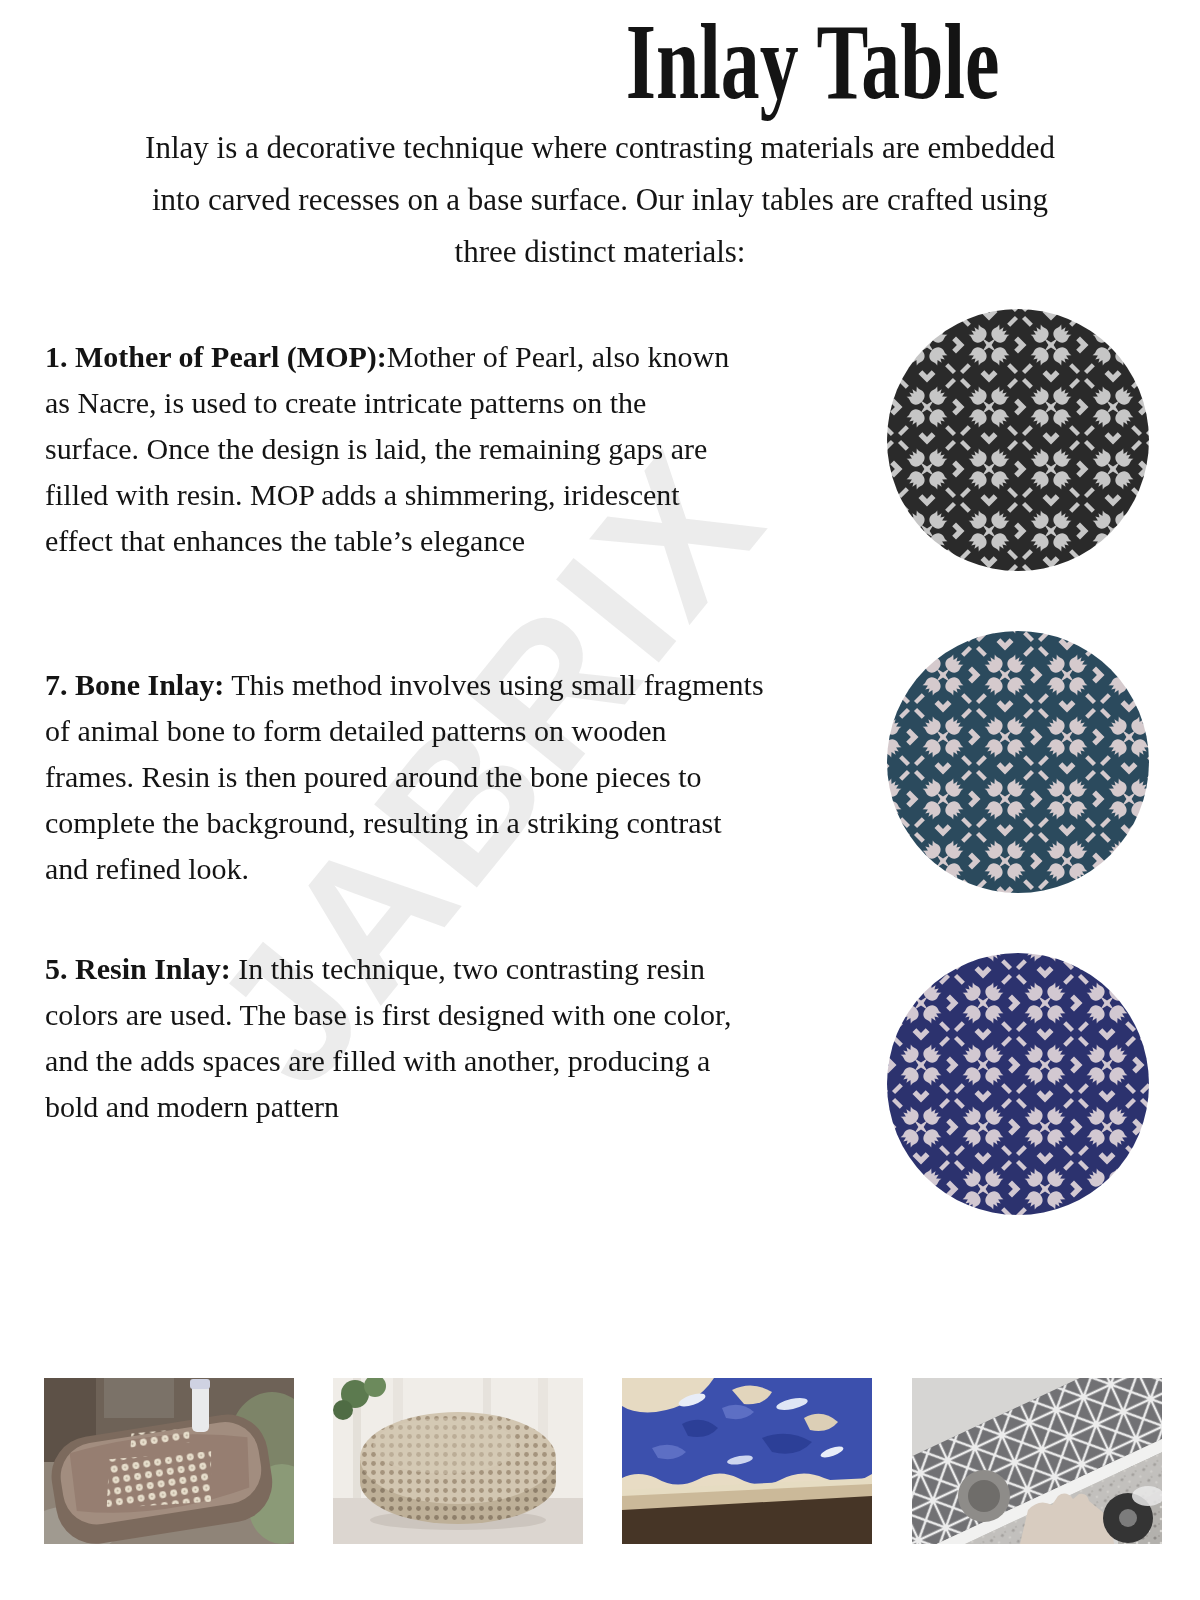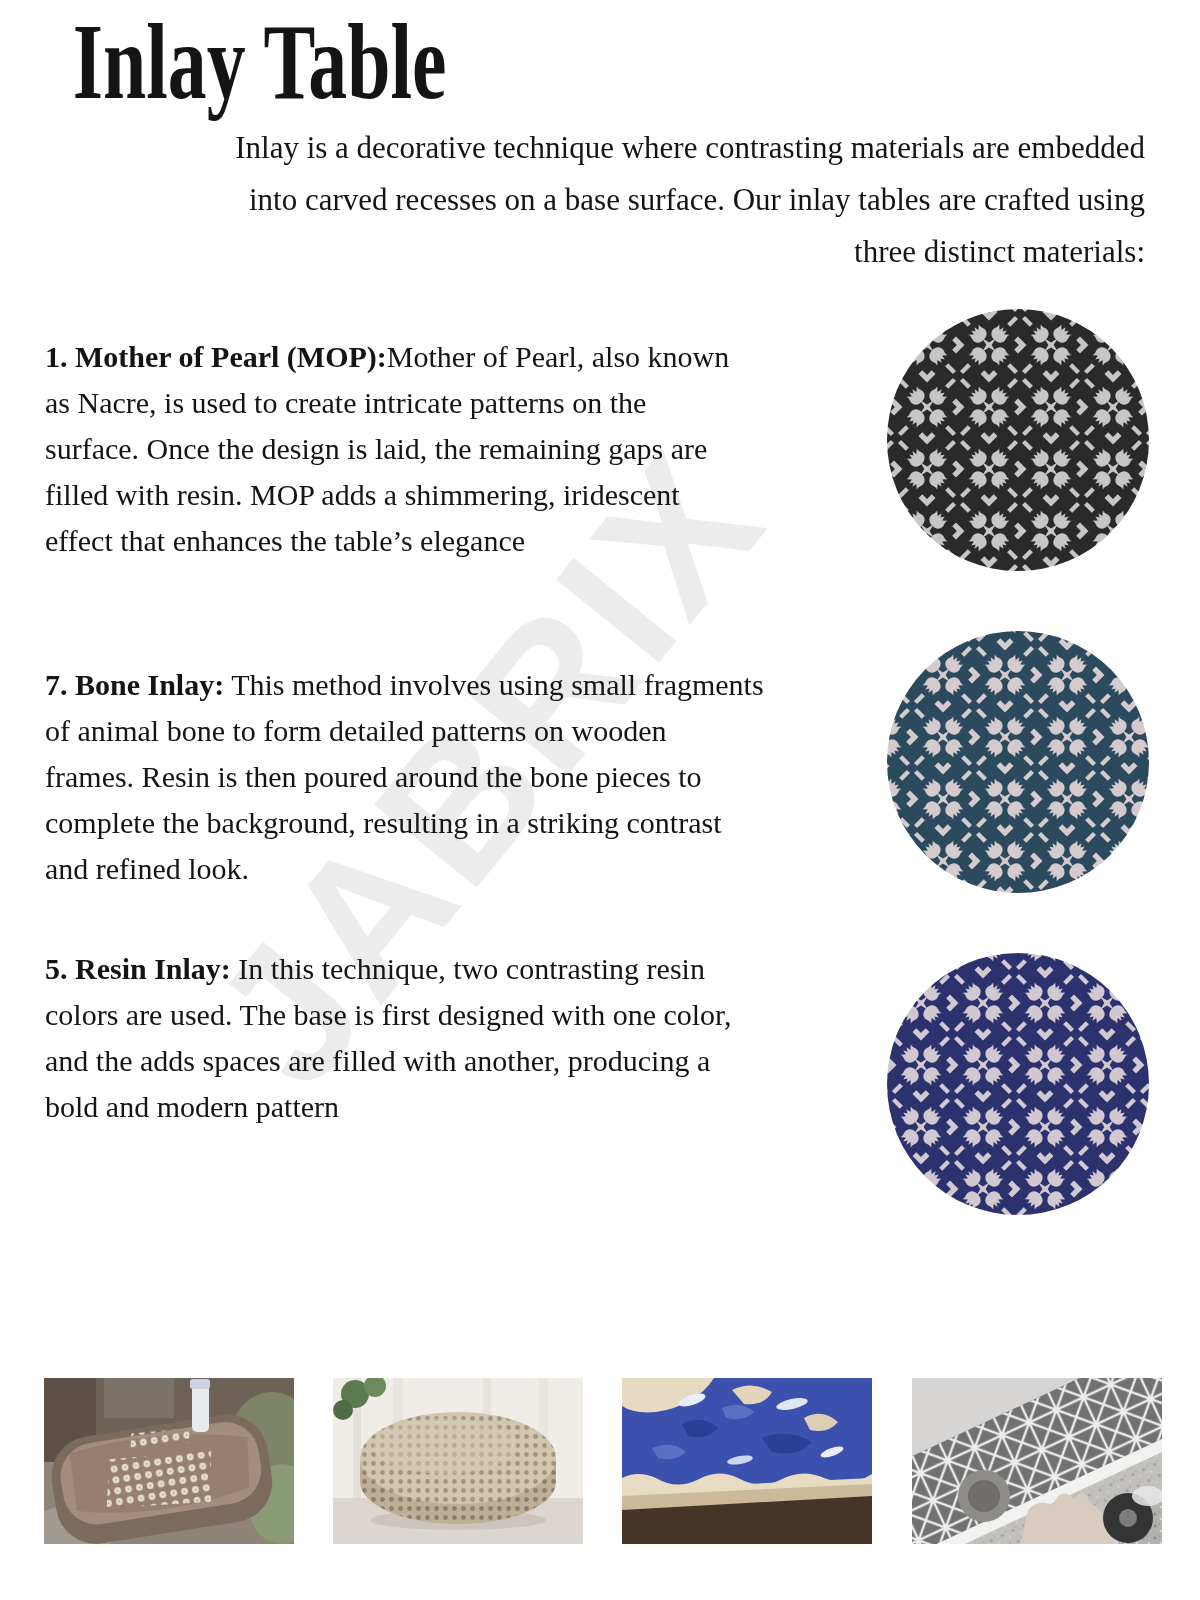--- a/index.html
+++ b/index.html
@@ -3,25 +3,25 @@
 <meta charset="utf-8">
 <style>
   html,body{margin:0;padding:0;background:#ffffff;}
   .page{position:relative;width:1200px;height:1600px;background:#ffffff;overflow:hidden;
         font-family:"Liberation Serif",serif;color:#141414;}
   .watermark{position:absolute;left:488px;top:768px;
         transform:translate(-50%,-50%) rotate(-51deg);
         font-family:"Liberation Sans",sans-serif;font-weight:bold;
         font-size:192px;letter-spacing:6px;color:rgba(70,70,70,0.10);
         white-space:nowrap;z-index:0;}
-  .title{position:absolute;top:6px;left:0;width:1072px;margin:0;text-align:left;
+  .title{position:absolute;top:6px;left:0;width:1072px;margin:0;text-align:right;
         font-weight:bold;font-size:108px;line-height:112px;z-index:1;}
   .title-inner{display:inline-block;transform:scaleX(0.72);transform-origin:50% 50%;}
   .intro{position:absolute;top:122px;left:55px;width:1090px;margin:0;
-        font-size:31px;line-height:52px;text-align:right;white-space:pre-line;z-index:1;}
+        font-size:31px;line-height:52px;text-align:center;white-space:pre-line;z-index:1;}
   .body{position:absolute;left:45px;width:850px;margin:0;
         font-size:30px;line-height:46px;white-space:pre-line;z-index:1;}
   .s1{top:334px}.s2{top:662px}.s3{top:946px}
   .making{position:absolute;left:50px;top:1232px;width:1120px;margin:0;
         font-size:30px;line-height:47px;white-space:pre-line;z-index:1;}
   .circ{position:absolute;left:886px;z-index:1;}
   .c1{top:308px}.c2{top:630px}.c3{top:952px}
   .fig{position:absolute;top:1378px;z-index:1;}
   .f1{left:44px}.f2{left:333px}.f3{left:622px}.f4{left:912px}
   .defs-holder{position:absolute;width:0;height:0;overflow:hidden;}

